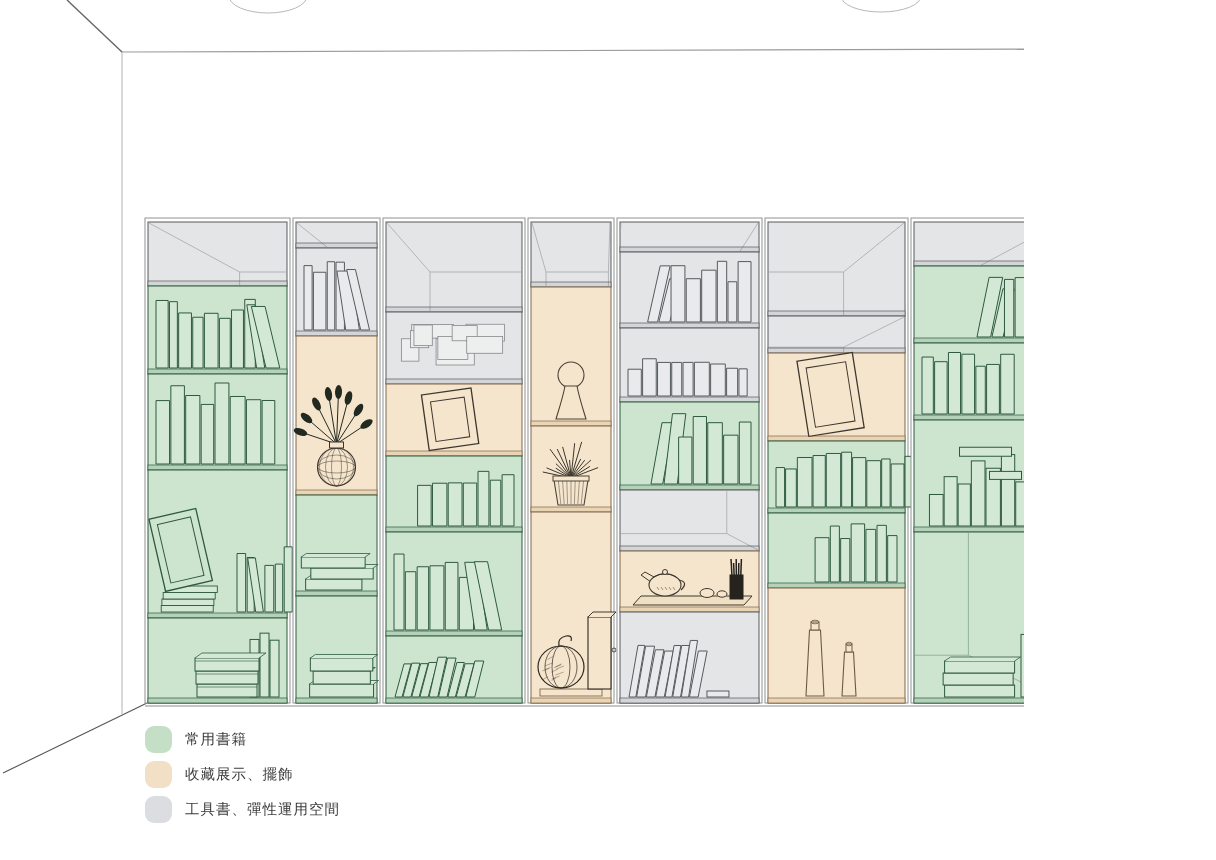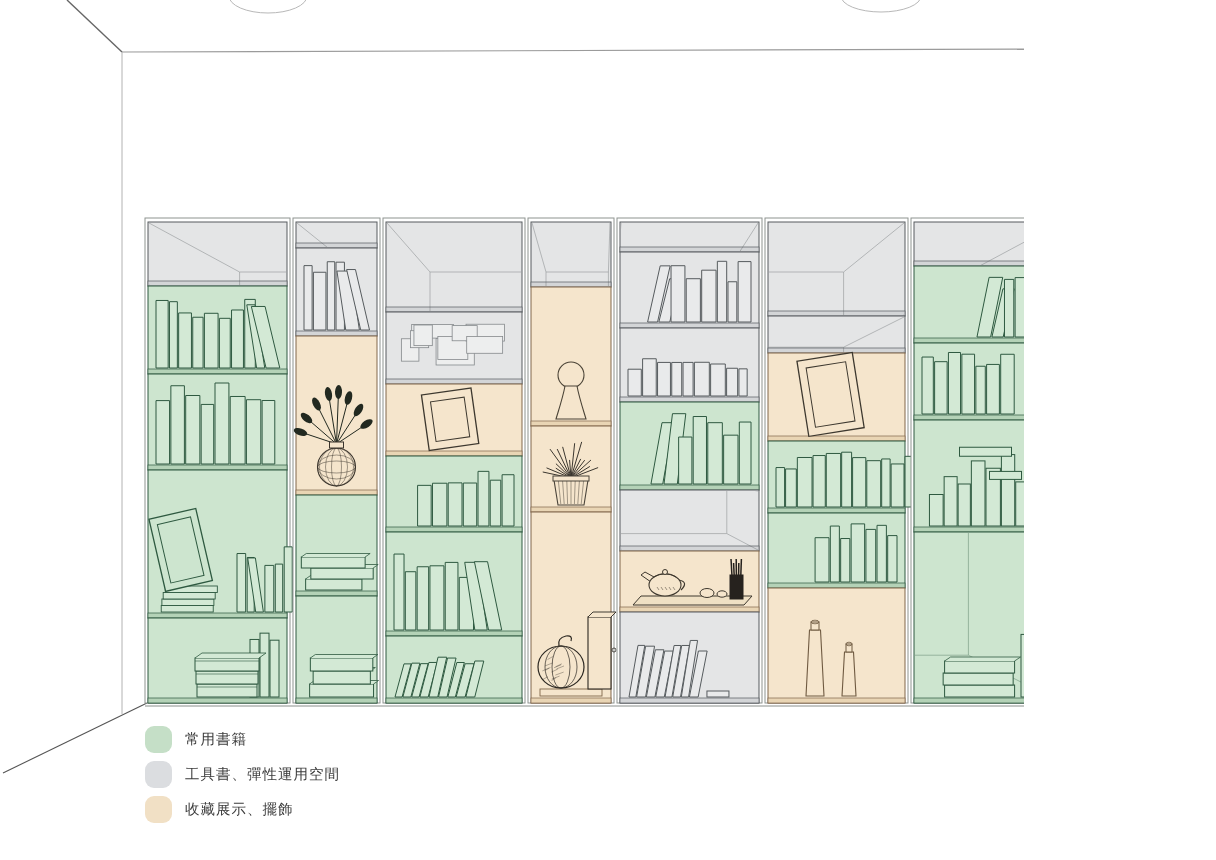--- a/index.html
+++ b/index.html
@@ -627,21 +627,21 @@
         <line x1="1144.42" y1="143" x2="1142.92" y2="746" stroke="#565656" stroke-width="0.6"></line>
       </g>
   </svg>
 
   <div class="legend">
     <div class="legend-row">
       <span class="swatch" style="background-color: rgb(197, 223, 199);"></span>
       <span class="legend-label">常用書籍</span>
     </div>
     <div class="legend-row">
+      <span class="swatch" style="background-color: rgb(241, 224, 197);"></span>
+      <span class="legend-label">收藏展示、擺飾</span>
+    </div>
+    <div class="legend-row">
       <span class="swatch" style="background-color: rgb(219, 221, 224);"></span>
       <span class="legend-label">工具書、彈性運用空間</span>
-    </div>
-    <div class="legend-row">
-      <span class="swatch" style="background-color: rgb(241, 224, 197);"></span>
-      <span class="legend-label">收藏展示、擺飾</span>
     </div>
   </div>
 </div>
 
 </body></html>

